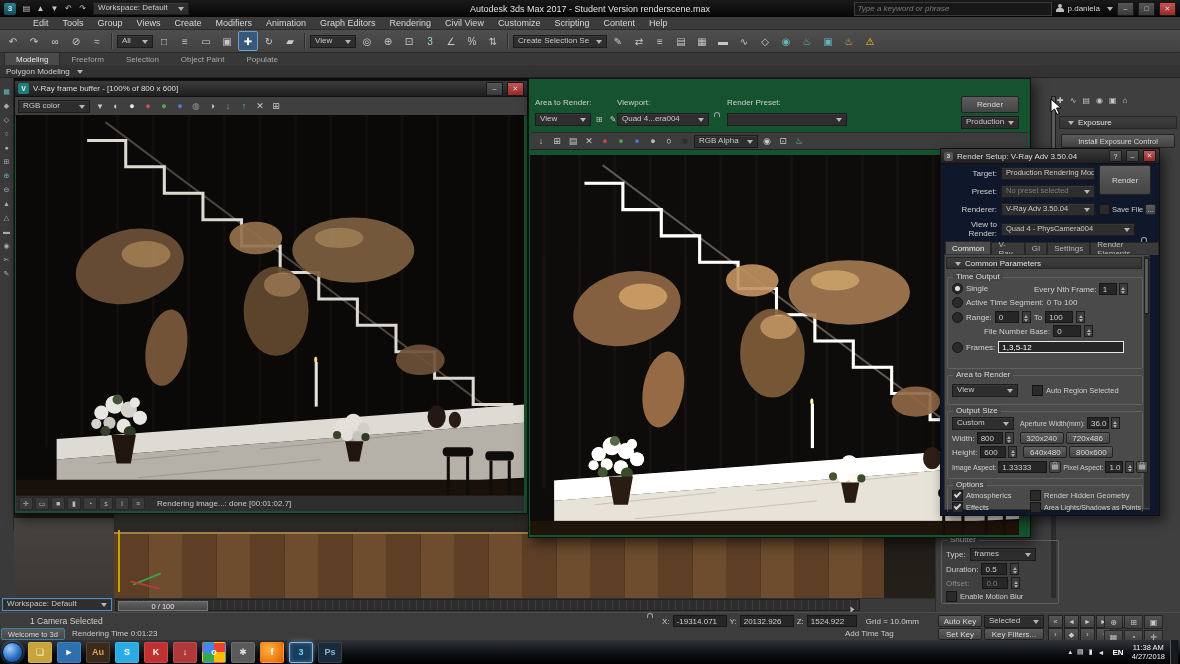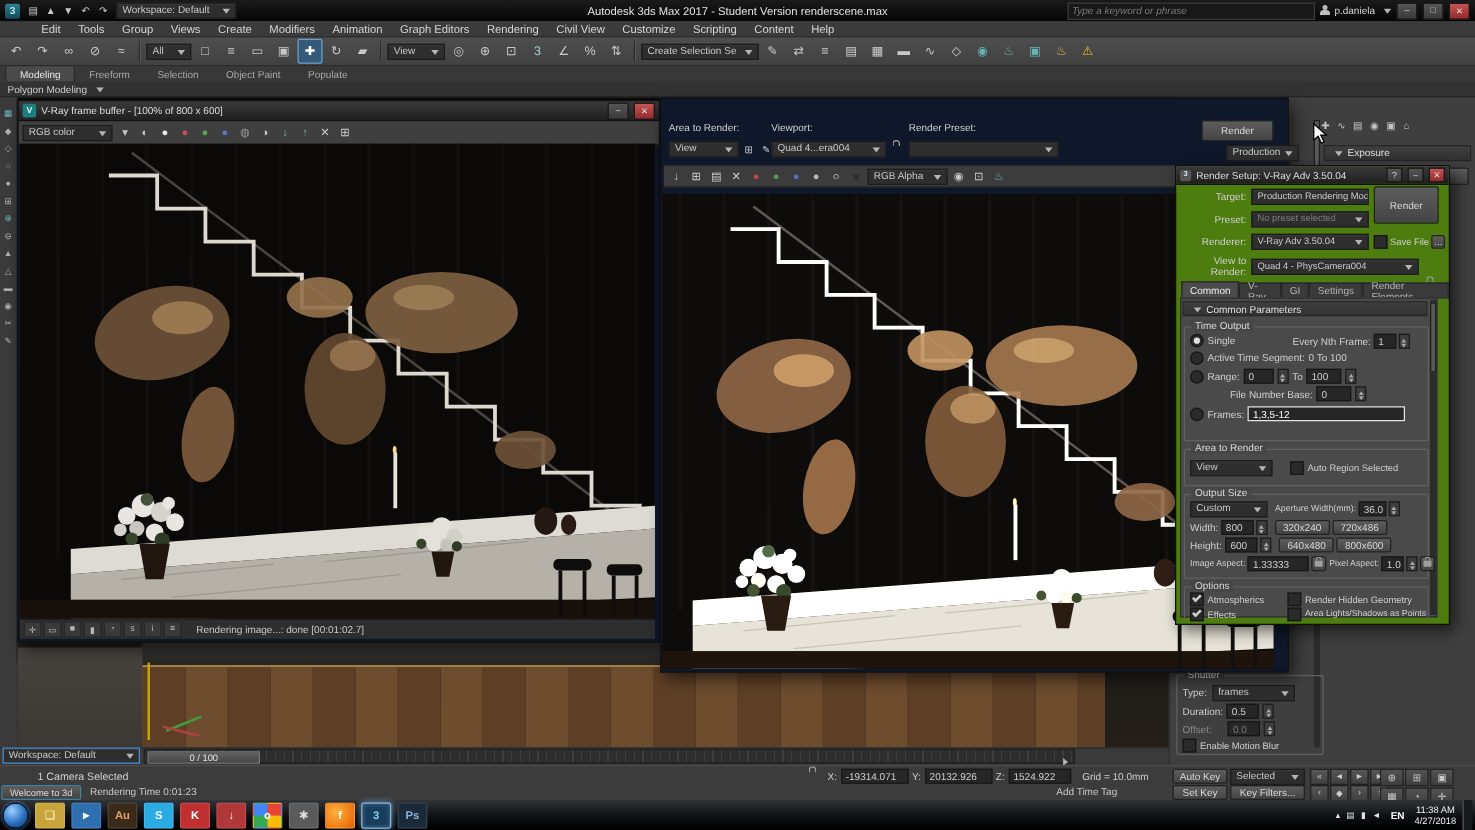--- a/index.html
+++ b/index.html
@@ -32,21 +32,21 @@
   .tsep{width:1px;height:16px;background:#2d2d2d;border-right:1px solid #5a5a5a;margin:0 3px;flex:none;}
   
   .rtabs{left:0;top:53px;width:1180px;height:12px;background:#383838;display:flex;align-items:flex-end;padding-left:4px;box-sizing:border-box;}
   .rtab{padding:0 11px;font-size:8px;color:#a8a8a8;height:12px;display:flex;align-items:center;}
   .rtab[data-active]{background:#4a4a4a;color:#e8e8e8;border:1px solid #2a2a2a;border-bottom:none;}
   .rsub{left:0;top:65px;width:1180px;height:13px;background:#333;border-bottom:1px solid #242424;display:flex;align-items:center;padding-left:6px;box-sizing:border-box;color:#cfcfcf;font-size:8px;gap:4px;}
   
   .lstrip{left:0;top:78px;width:14px;height:452px;background:#3b3b3b;border-right:1px solid #292929;display:flex;flex-direction:column;align-items:center;gap:7px;padding-top:10px;box-sizing:border-box;}
   .sicon{font-size:7px;line-height:7px;}
   
-  .win{position:absolute;background:#0f172a;border:1px solid #101010;box-shadow:4px 5px 12px rgba(0,0,0,.6);}
+  .win{position:absolute;background:#14532d;border:1px solid #101010;box-shadow:4px 5px 12px rgba(0,0,0,.6);}
   .wtitle{height:15px;background:linear-gradient(#3a3a3a,#1f1f1f);display:flex;align-items:center;color:#dcdcdc;font-size:8px;padding:0 3px;gap:4px;border-bottom:1px solid #111;}
   .wico{width:11px;height:11px;border-radius:2px;display:flex;align-items:center;justify-content:center;font-size:7px;font-weight:bold;flex:none;}
   .fld{background:#262626;border:1px solid #171717;color:#cfcfcf;font-size:8px;display:flex;align-items:center;padding:0 3px;box-sizing:border-box;height:12px;white-space:nowrap;overflow:hidden;}
   .fld.dim{color:#7d7d7d;}
   .fld.hot{border:1px solid #e6e6e6;color:#fff;}
   .btn{display:flex;align-items:center;justify-content:center;background:linear-gradient(#5d5d5d,#444);border:1px solid #222;border-radius:2px;color:#d9d9d9;font-size:8px;box-sizing:border-box;white-space:nowrap;}
   .spin{width:9px;height:12px;display:flex;flex-direction:column;justify-content:center;gap:1px;background:#3d3d3d;border:1px solid #1d1d1d;box-sizing:border-box;align-items:center;flex:none;}
   .spin i{width:0;height:0;border:2px solid transparent;border-bottom:3px solid #a8a8a8;display:block;}
   .spin i.dn{border-bottom:none;border-top:3px solid #a8a8a8;}
   .cb{width:9px;height:9px;background:#2a2a2a;border:1px solid #161616;position:relative;flex:none;}
@@ -432,21 +432,21 @@
     </span>
     <div class="abs dd" style="left:88px;top:34px;width:92px">
       <span>Quad 4...era004</span>
         <i class="caret"></i>
     </div>
     <span class="abs lockico" style="left:184px;top:37px"></span>
     <div class="abs dd" style="left:198px;top:34px;width:120px">
       <span></span>
         <i class="caret"></i>
     </div>
-    <div class="abs dd" style="left:452px;top:37px;width:58px">
+    <div class="abs dd" style="left:432px;top:37px;width:58px">
       <span>Production</span>
         <i class="caret"></i>
     </div>
     
     <div class="abs flex" style="left:2px;top:53px;width:497px;height:18px;background:#3c3c3c;border-top:1px solid #2a2a2a;border-bottom:1px solid #222;gap:2px;padding:0 3px;box-sizing:border-box">
       <span class="flex" style="gap:2px">
         <span class="vicon" style="color: rgb(200, 200, 200);">↓</span>
           <span class="vicon" style="color: rgb(200, 200, 200);">⊞</span>
           <span class="vicon" style="color: rgb(200, 200, 200);">▤</span>
           <span class="vicon" style="color: rgb(200, 200, 200);">✕</span>
@@ -465,21 +465,21 @@
         <span class="vicon" style="color: rgb(200, 200, 200);">◉</span>
           <span class="vicon" style="color: rgb(200, 200, 200);">⊡</span>
           <span class="vicon" style="color: rgb(98, 181, 181);">♨</span>
       </span>
     </div>
     <svg class="abs" style="left:1px;top:72px;filter:brightness(1.28) saturate(1.05)" width="497" height="384" viewBox="12 -4 500 380" preserveAspectRatio="xMidYMid slice">
         <use href="#barScene"></use>
       </svg>
   </div>
 
-  <div class="win" style="left:940px;top:132px;width:218px;height:366px;background:#4d7c0f;z-index:20">
+  <div class="win" style="left:940px;top:148px;width:218px;height:366px;background:#0f172a;z-index:20">
     <div class="wtitle" style="height:14px">
       <span class="wico" style="width:9px;height:9px;background:#555;color:#cfe9f2;font-size:6px">3</span>
       <span style="font-size:8px;white-space:nowrap;overflow:hidden">Render Setup: V-Ray Adv 3.50.04</span>
       <div style="flex:1"></div>
       <span class="wbtn" style="width:11px;height:10px">?</span>
       <span class="wbtn" style="width:11px;height:10px">–</span>
       <span class="wbtn close" style="width:11px;height:10px">✕</span>
     </div>
     
     <div class="abs lbl" style="left:6px;top:20px;width:50px;text-align:right">Target:</div>

